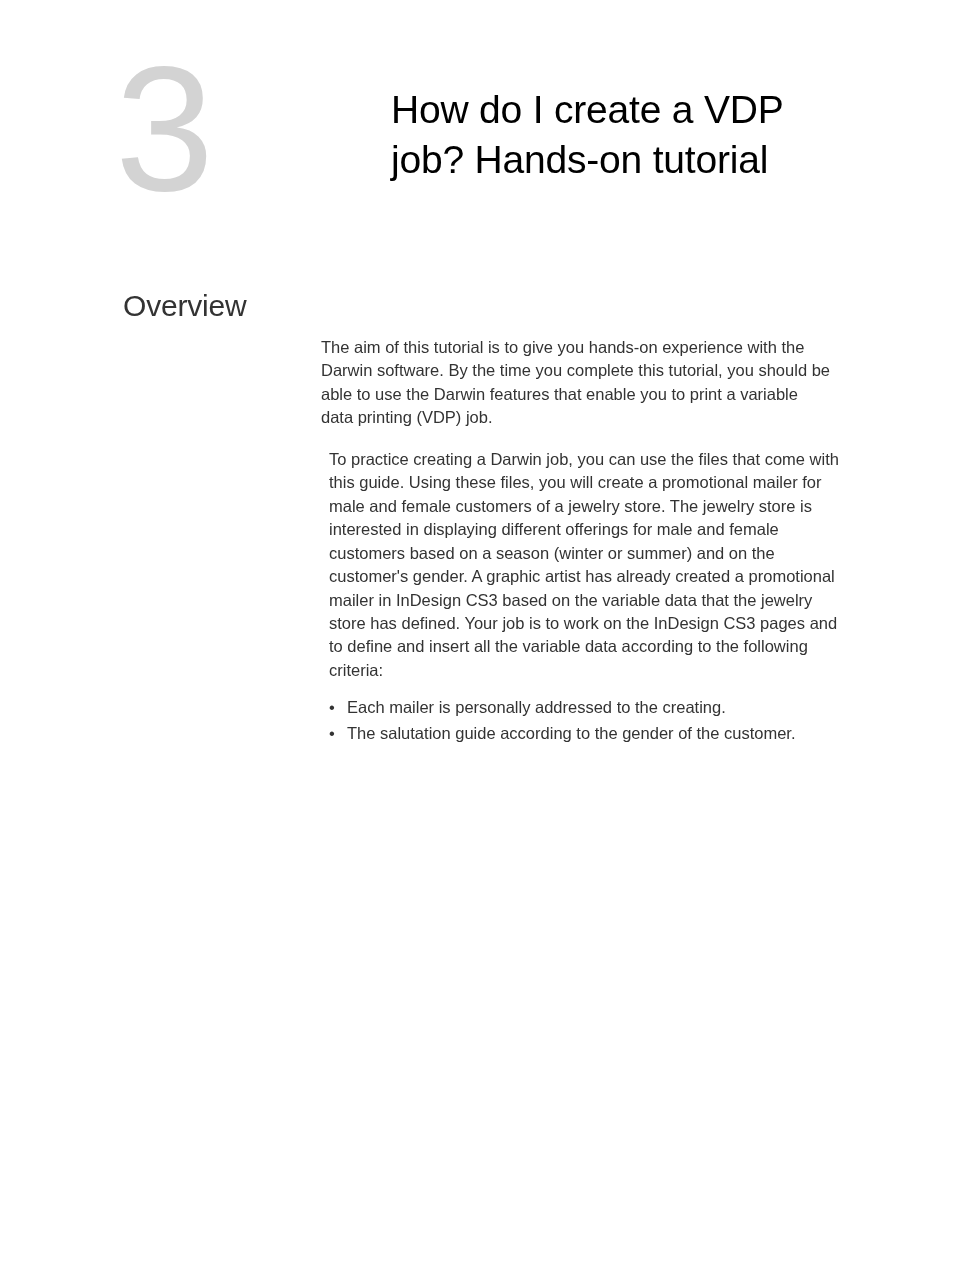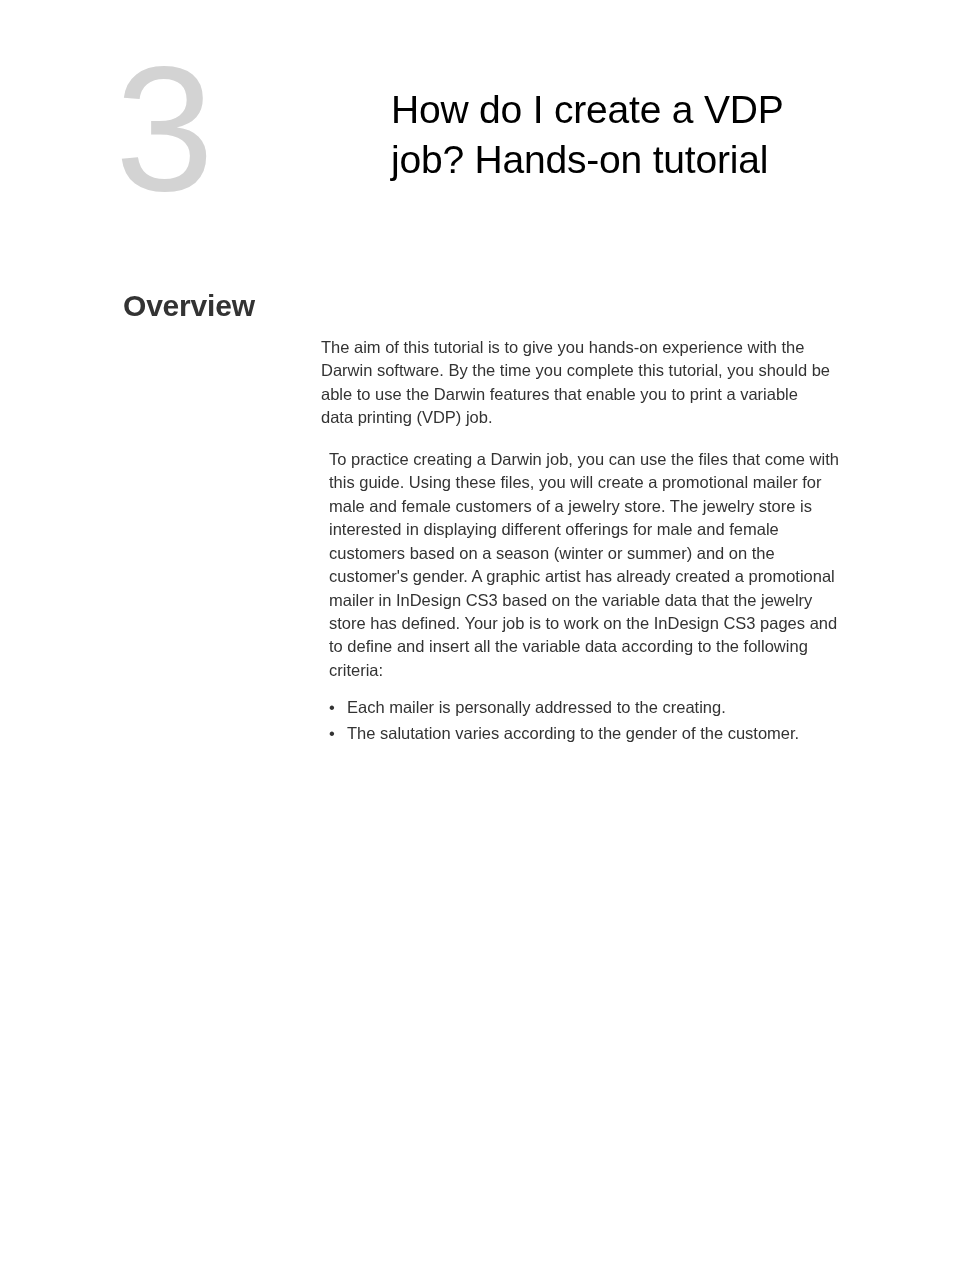--- a/index.html
+++ b/index.html
@@ -36,21 +36,21 @@
     font-weight: 400;
     color: #000000;
     line-height: 1.28;
     letter-spacing: -0.2px;
   }
   .section-heading {
     position: absolute;
     top: 289px;
     left: 123px;
     font-size: 30px;
-    font-weight: 700;
+    font-weight: 400;
     color: #333333;
     letter-spacing: -0.2px;
   }
   .body-block {
     position: absolute;
     left: 321px;
     width: 510px;
     font-size: 16.5px;
     line-height: 1.42;
     color: #333333;
@@ -92,16 +92,16 @@
   <div class="chapter-title">How do I create a VDP job? Hands-on tutorial</div>
 
   <div class="section-heading">Overview</div>
 
   <div class="body-block para1">The aim of this tutorial is to give you hands-on experience with the Darwin software. By the time you complete this tutorial, you should be able to use the Darwin features that enable you to print a variable data printing (VDP) job.</div>
 
   <div class="body-block para2">To practice creating a Darwin job, you can use the files that come with this guide. Using these files, you will create a promotional mailer for male and female customers of a jewelry store. The jewelry store is interested in displaying different offerings for male and female customers based on a season (winter or summer) and on the customer's gender. A graphic artist has already created a promotional mailer in InDesign CS3 based on the variable data that the jewelry store has defined. Your job is to work on the InDesign CS3 pages and to define and insert all the variable data according to the following criteria:</div>
 
   <ul class="bullets">
     <li>Each mailer is personally addressed to the creating.</li>
-    <li>The salutation varies according to the gender of the customer.</li>
+    <li>The salutation guide according to the gender of the customer.</li>
   </ul>
 
 </div>
 
 </body></html>

